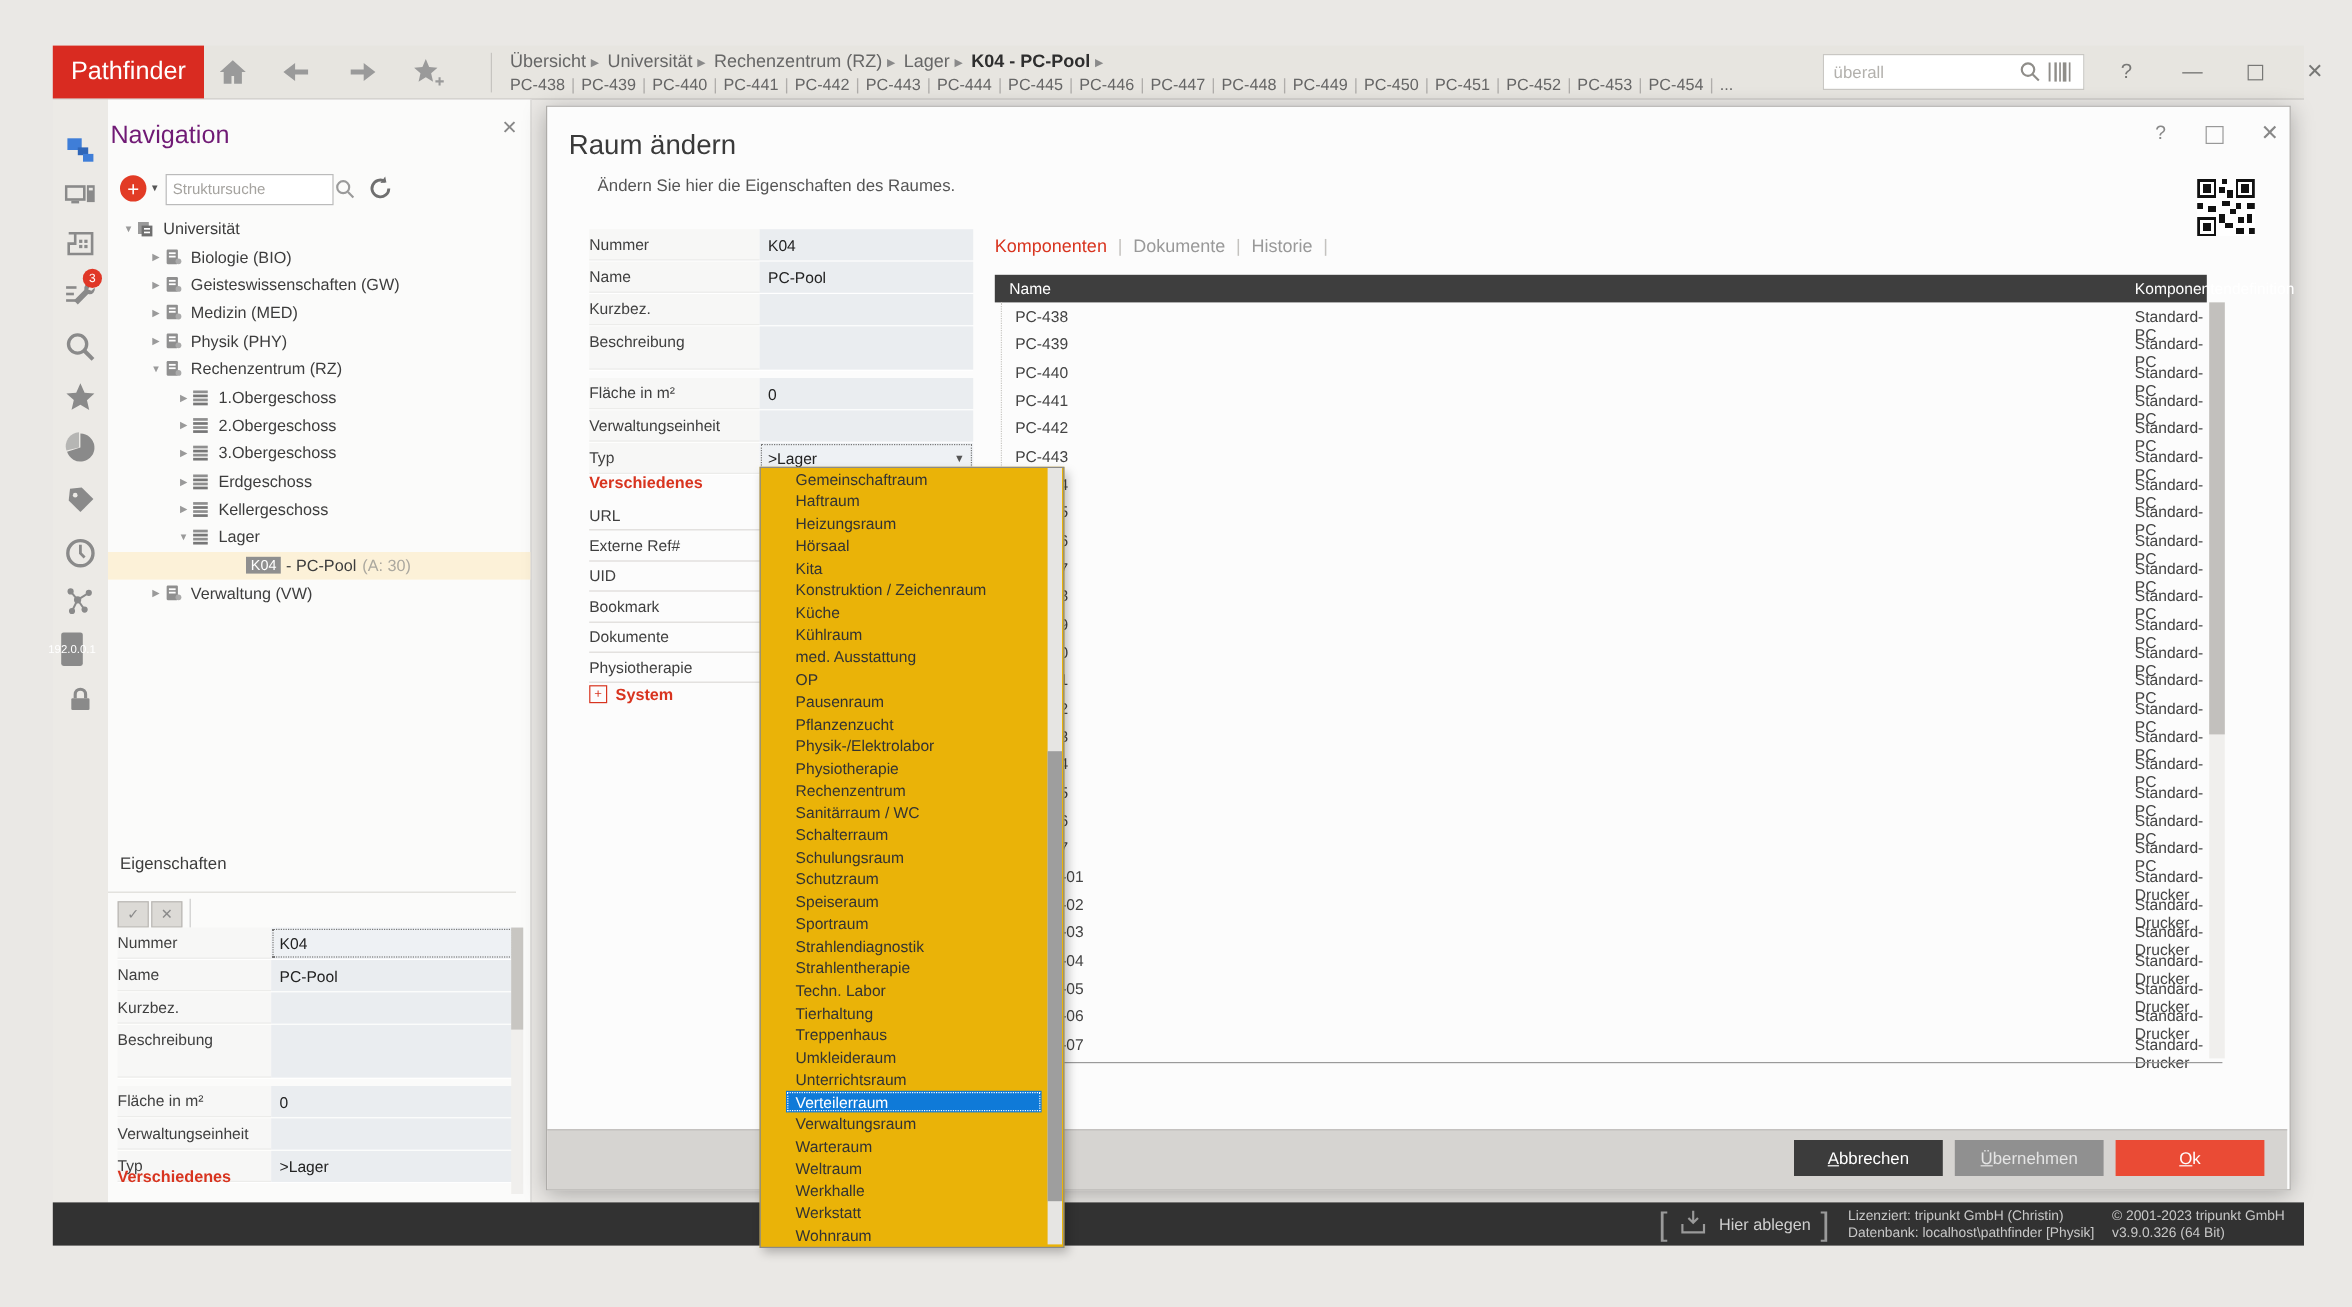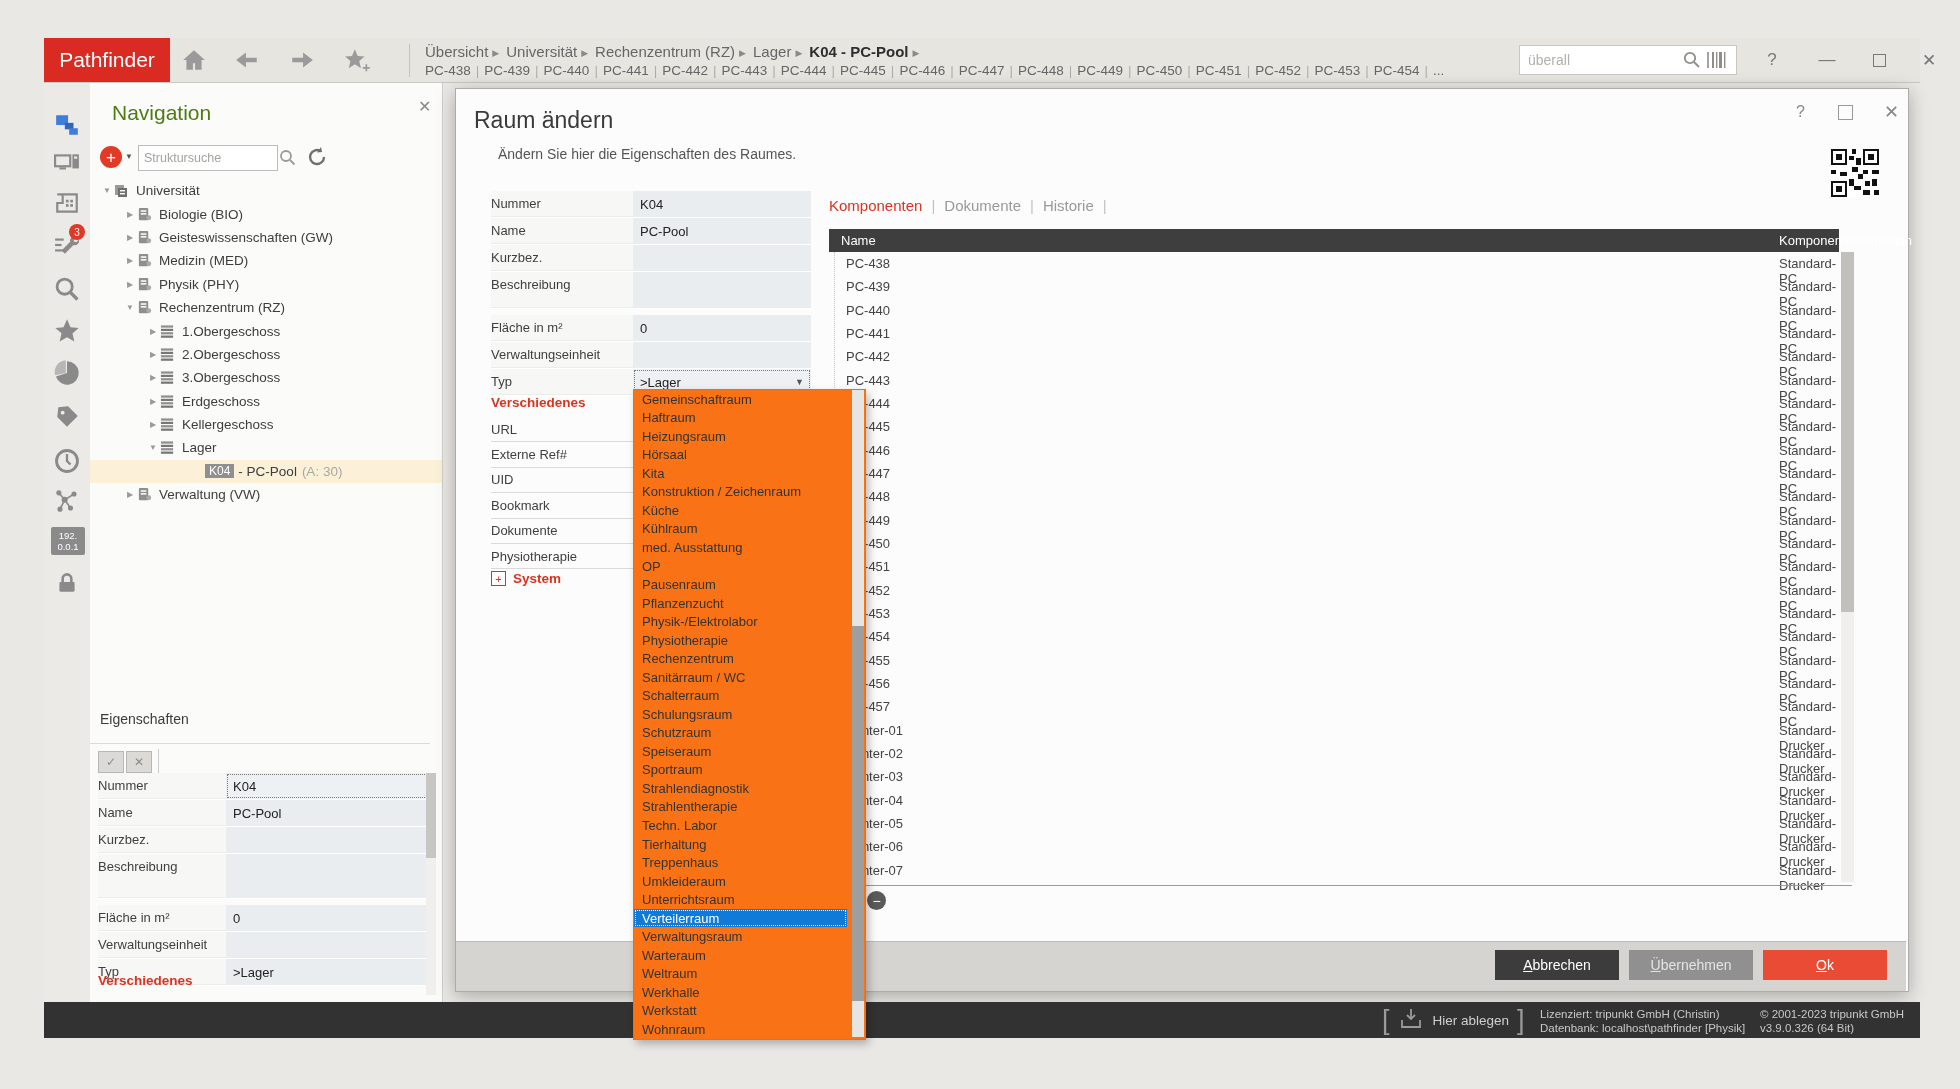--- a/index.html
+++ b/index.html
@@ -21,25 +21,25 @@
   #searchbox input{position:absolute;left:6px;top:1px;width:150px;height:24px;border:0;outline:none;
     font-size:14px;color:#555;font-family:inherit;background:transparent;}
   #searchbox input::placeholder{color:#b3b1ad;}
   .winbtn{top:9px;width:28px;height:26px;color:#787876;font-size:17px;display:flex;align-items:center;justify-content:center;}
   #btn-restore span{display:inline-block;width:11px;height:11px;border:1.5px solid #787876;}
   
   #iconrail{left:44px;top:83px;width:46px;height:919px;background:#eceae6;}
   .rail-ico{left:9px;width:28px;height:28px;display:flex;align-items:center;justify-content:center;}
   #badge3{position:absolute;left:16px;top:-7px;width:16px;height:16px;background:#e03727;border-radius:8px;
     color:#fff;font-size:10px;display:flex;align-items:center;justify-content:center;}
-  #ip-box{left:7px;width:34px;height:28px;background:#8a8a8a;border-radius:2px;color:#fff;
-    font-size:9.5px;line-height:11px;display:flex;flex-direction:column;align-items:center;justify-content:center;}
+  #ip-box{left:7px;width:18px;height:28px;background:#8a8a8a;border-radius:2px;color:#fff;
+    font-size:9.5px;line-height:11px;display:flex;flex-direction:row;align-items:center;justify-content:center;}
   
   #navpanel{left:90px;top:83px;width:352px;height:919px;background:#fbfbfa;border-right:1px solid #d0cecb;}
-  #nav-title{left:22px;top:18px;font-size:21px;font-weight:300;color:#4d7c0f;}
+  #nav-title{left:2px;top:18px;font-size:21px;font-weight:300;color:#701a75;}
   #nav-close{left:328px;top:14px;color:#888;font-size:16px;}
   #plusbtn{left:10px;top:63px;width:22px;height:22px;border-radius:11px;background:#e23b25;color:#fff;
     font-size:17px;display:flex;align-items:center;justify-content:center;line-height:1;}
   #plus-caret{left:35px;top:69px;color:#555;font-size:8px;}
   #struktinput{left:48px;top:62px;width:128px;height:24px;border:1px solid #bbb;font-size:12.5px;color:#555;
     padding:0 5px;outline:none;font-family:inherit;background:#fff;}
   #struktinput::placeholder{color:#a5a39f;}
   #nav-search-ico{left:188px;top:65px;}
   #nav-refresh-ico{left:216px;top:63px;}
   #tree{left:0;top:96px;width:352px;}
@@ -101,22 +101,22 @@
   #minusbtn{left:411px;top:802px;width:19px;height:19px;border-radius:10px;background:#5a5a5a;color:#fff;
     display:flex;align-items:center;justify-content:center;font-size:14px;line-height:1;}
   #dlg-footer{left:0;top:852px;width:1450px;height:49px;background:#d6d4d1;border-top:1px solid #bdbbb8;}
   .btn{position:absolute;top:8px;width:124px;height:30px;font-size:14px;font-family:inherit;border:0;
     display:flex;align-items:center;justify-content:center;}
   .btn u{text-decoration:underline;}
   #btn-0{left:1039px;background:#3c3c3c;color:#fff;}
   #btn-1{left:1173px;background:#909090;color:#e4e4e4;}
   #btn-2{left:1307px;background:#ea4b35;color:#fff;}
   
-  #dropdown{left:633px;top:389px;width:231px;height:649px;background:#f97316;border:1px solid #8a8a8a;
-    z-index:10;box-shadow:3px 4px 8px rgba(0,0,0,.25);}
+  #dropdown{left:633px;top:389px;width:231px;height:649px;background:#eab308;border:1px solid #8a8a8a;
+    z-index:10;box-shadow:3px 4px 8px rgba(0,0,0,.25);padding-left:21px;}
   .opt{height:18.54px;font-size:13px;color:#333;padding-left:8px;display:flex;align-items:center;white-space:nowrap;}
   .opt.sel{background:#0f7ad8;color:#fff;outline:1px dotted #fff;outline-offset:-2px;width:205px;}
   #dd-scroll{position:absolute;right:1px;top:0;width:12px;height:647px;background:#e6e5e3;}
   #dd-scroll div{position:absolute;top:236px;width:12px;height:375px;background:#9e9e9e;}
   
   #statusbar{left:44px;top:1002px;width:1876px;height:36px;background:#323232;color:#ccc;z-index:5;}
   #dropzone{left:1330px;top:3px;display:flex;align-items:center;color:#cfcfcf;font-size:13.5px;}
   .bracket{font-size:27px;font-weight:300;color:#9a9a9a;margin:0 8px;}
   #lic{left:1496px;top:5px;font-size:11.5px;color:#c8c8c8;line-height:14px;}
   #ver{left:1716px;top:5px;font-size:11.5px;color:#c8c8c8;line-height:14px;}

